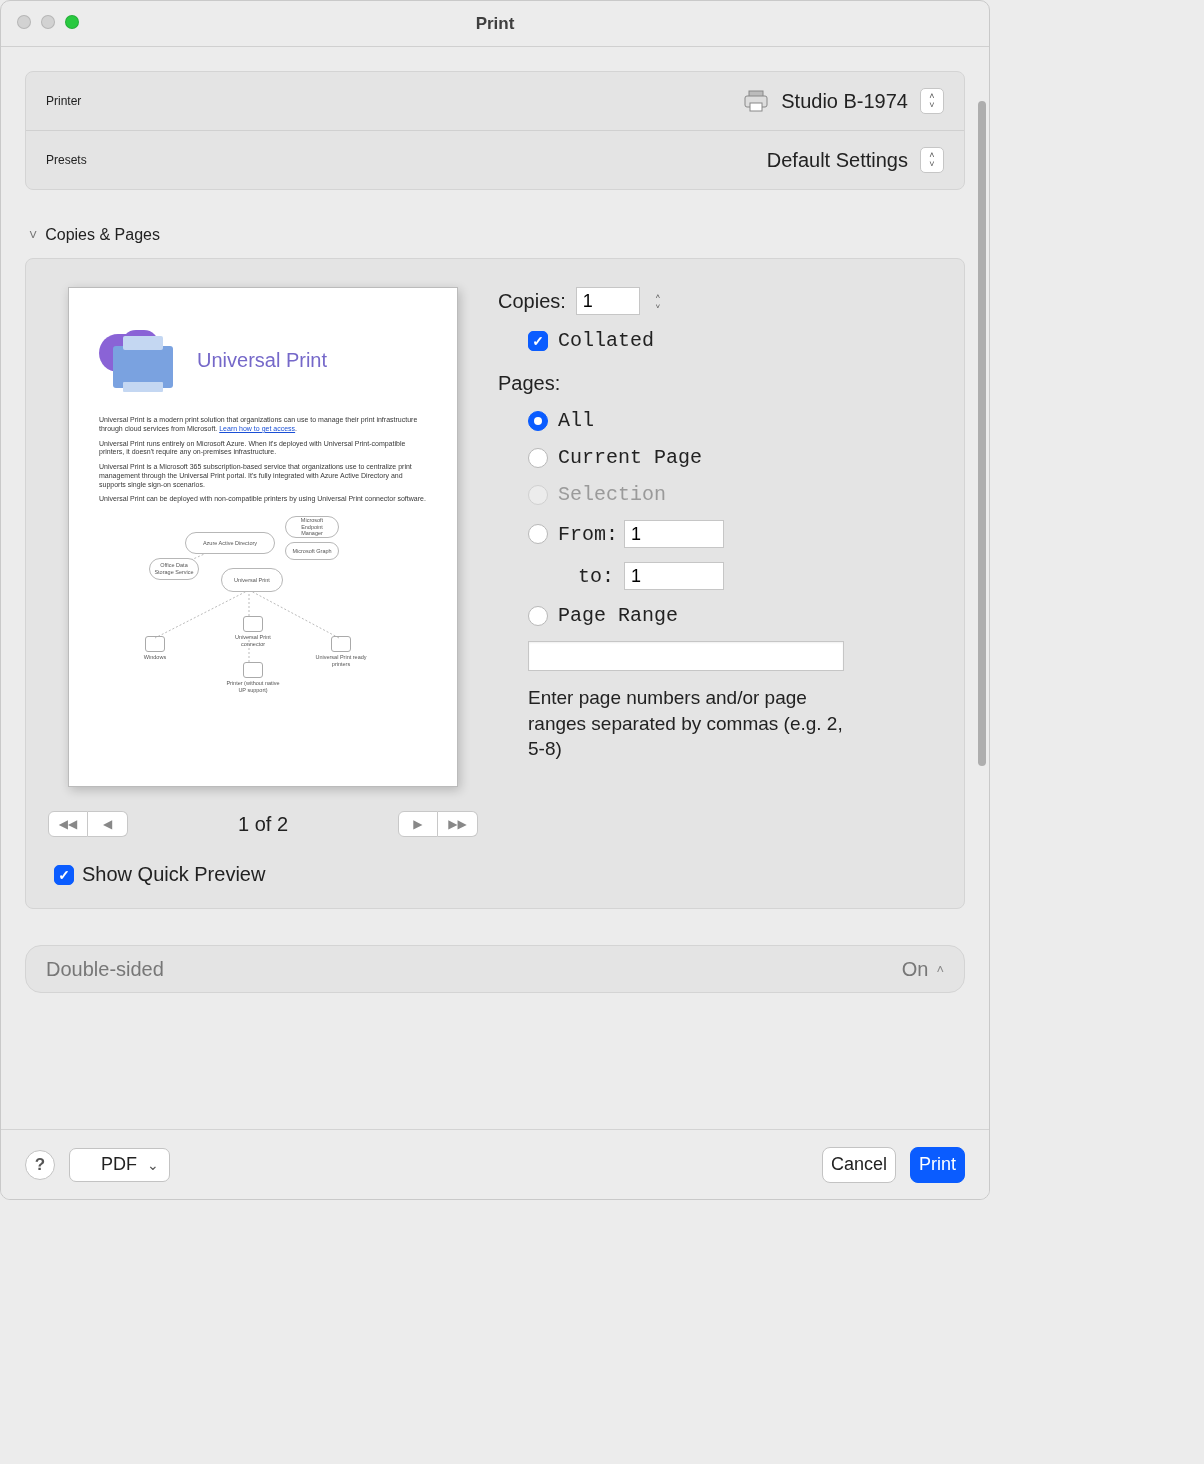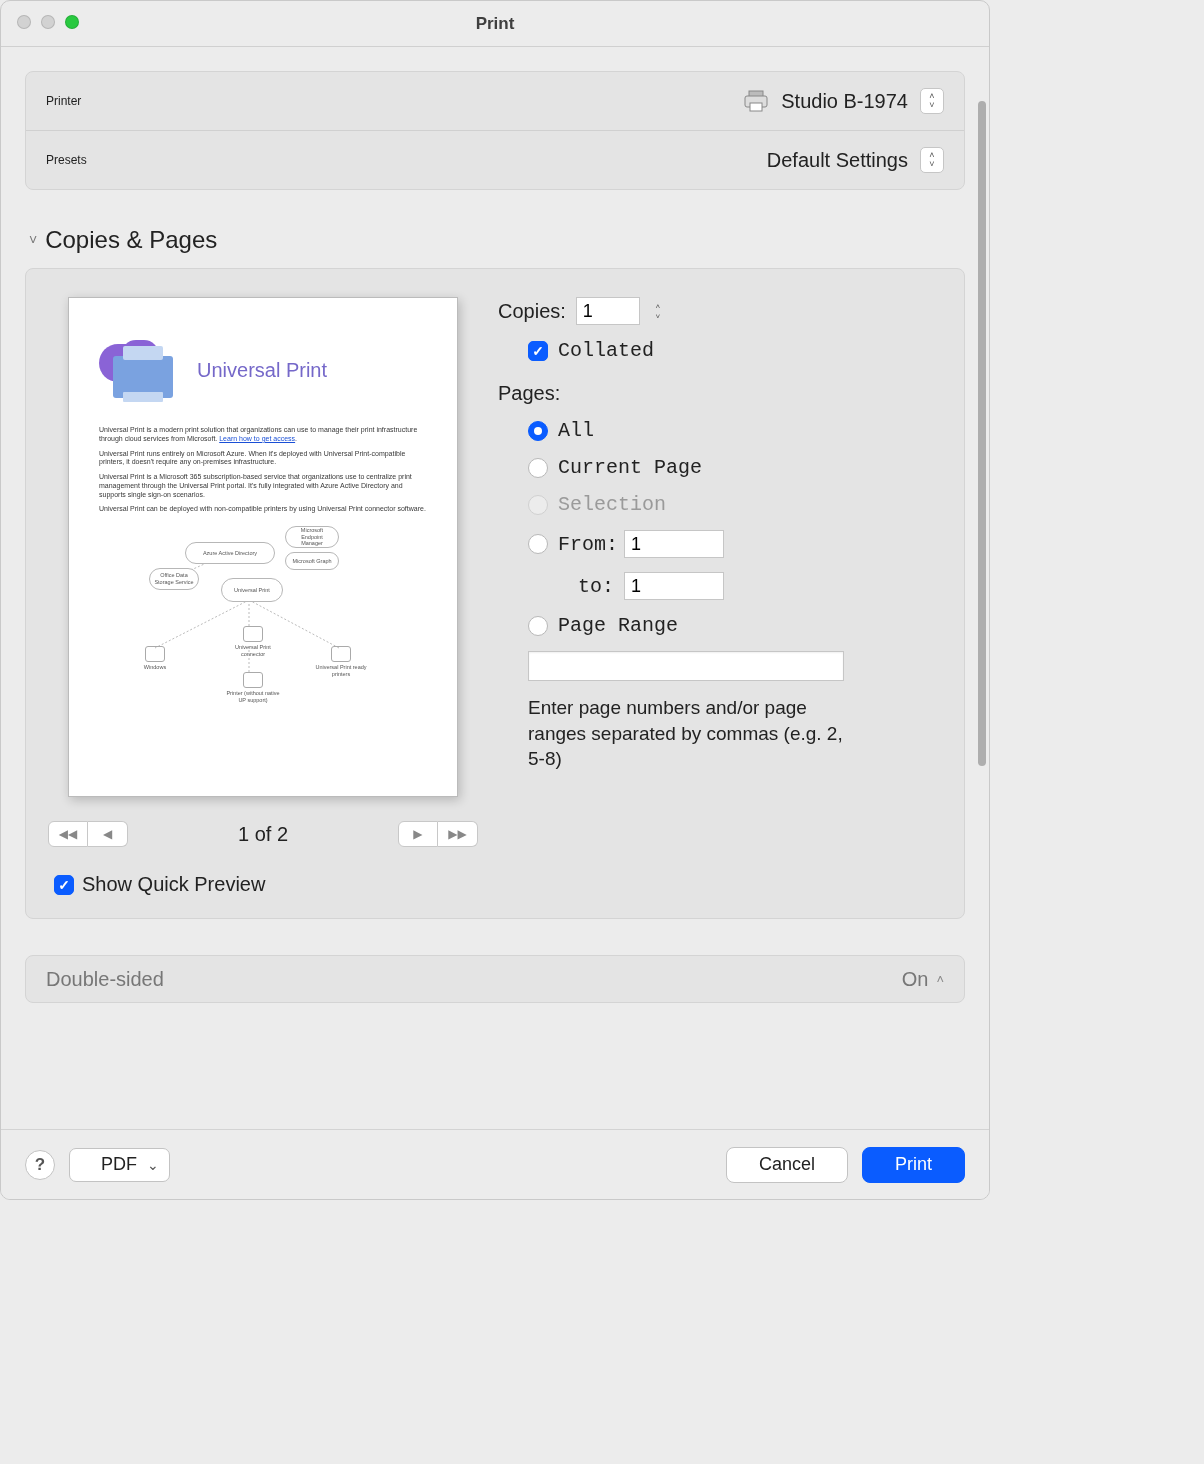--- a/index.html
+++ b/index.html
@@ -35,21 +35,21 @@
 
   .stepper-chev {
     width:24px; height:26px; background:#fff; border:1px solid #c6c6c6; border-radius:5px;
     display:flex; flex-direction:column; align-items:center; justify-content:center;
     font-size:9px; line-height:9px; color:#555;
   }
   .printer-icon { width:26px; height:22px; display:inline-block; }
 
   .section-header { display:flex; align-items:center; gap:8px; padding:6px 4px 14px 4px; }
   .disclosure { font-size:14px; color:#777; transform:rotate(0deg); }
-  .section-title { font-size:24px; color:#222; }
+  .section-title { font-size:16px; color:#222; }
 
   .cp-panel {
     background:#e4e4e4; border:1px solid #d4d4d4; border-radius:8px;
     padding:28px 22px 22px 22px; display:flex; gap:20px; flex-direction:row;
   }
   .preview-col { flex:0 0 430px; display:flex; flex-direction:column; align-items:center; }
   .page-preview {
     width:390px; height:500px; background:#fff; border:1px solid #bbb;
     box-shadow:2px 3px 10px #00000033; padding:42px 30px 20px 30px;
     font-size:7px; color:#383838; line-height:1.25;
@@ -120,40 +120,40 @@
   .opt-label { font-size:20px; color:#222;font-family:Liberation Mono, monospace; }
   .opt-label.dis { color:#9a9a9a; }
   .sub-row { margin-left:30px; }
   .page-range-input {
     width:316px; height:30px; border:1px solid #c6c6c6; background:#fff; outline:none;
     box-shadow: inset 0 1px 2px #00000011;
   }
   .helper-text { font-size:19px; color:#222; margin-top:14px; width:320px; line-height:1.35; }
 
   .double-panel {
-    background:#e4e4e4; border:1px solid #d4d4d4; border-radius:8px;
+    background:#e4e4e4; border:1px solid #d4d4d4; border-radius:16px;
     padding:18px 20px; display:flex; justify-content:space-between; align-items:center;
     margin-top:36px; height:48px; overflow:hidden;
   }
 
   .footer {
     border-top:1px solid #d3d3d3; background:#ececec; height:70px;
     display:flex; align-items:center; padding:0 24px; gap:14px;
   }
   .help-btn {
     width:30px; height:30px; border-radius:50%; border:1px solid #c3c3c3; background:#fff;
     display:flex; align-items:center; justify-content:center; font-size:17px; color:#555; font-weight:600;
   }
   .pdf-btn {
     height:34px; background:#fff; border:1px solid #c3c3c3; border-radius:7px;
     display:flex; align-items:center; padding:0 10px 0 31px; font-size:18px; color:#222; gap:10px;
   }
   .spacer { flex:1; }
   .btn {
-    height:36px; border-radius:8px; padding:0 32px; font-size:18px; display:flex; align-items:center; justify-content:center;
+    height:36px; border-radius:8px; padding:0 8px; font-size:18px; display:flex; align-items:center; justify-content:center;
   }
   .btn-cancel { background:#fff; border:1px solid #c3c3c3; color:#222; }
   .btn-print { background:#0a5cff; border:1px solid #0a5cff; color:#fff; font-weight:500; }
 
   .scrollbar {
     position:absolute; right:3px; top:54px; width:8px; height:665px; background:#8f8f8faa; border-radius:5px;
   }
 </style>
 </head>
 <body>

